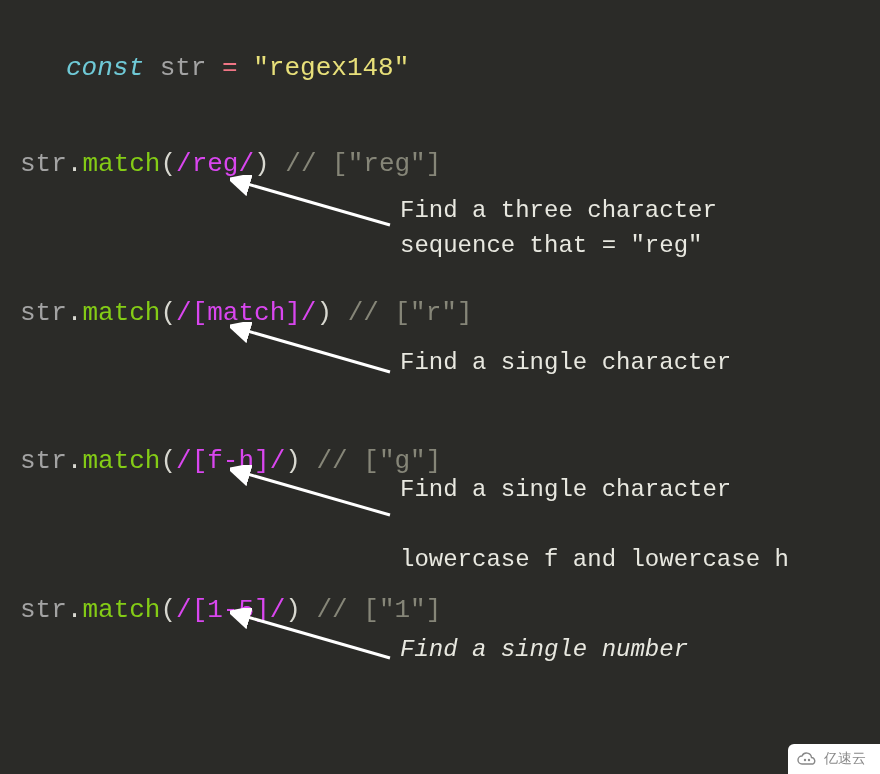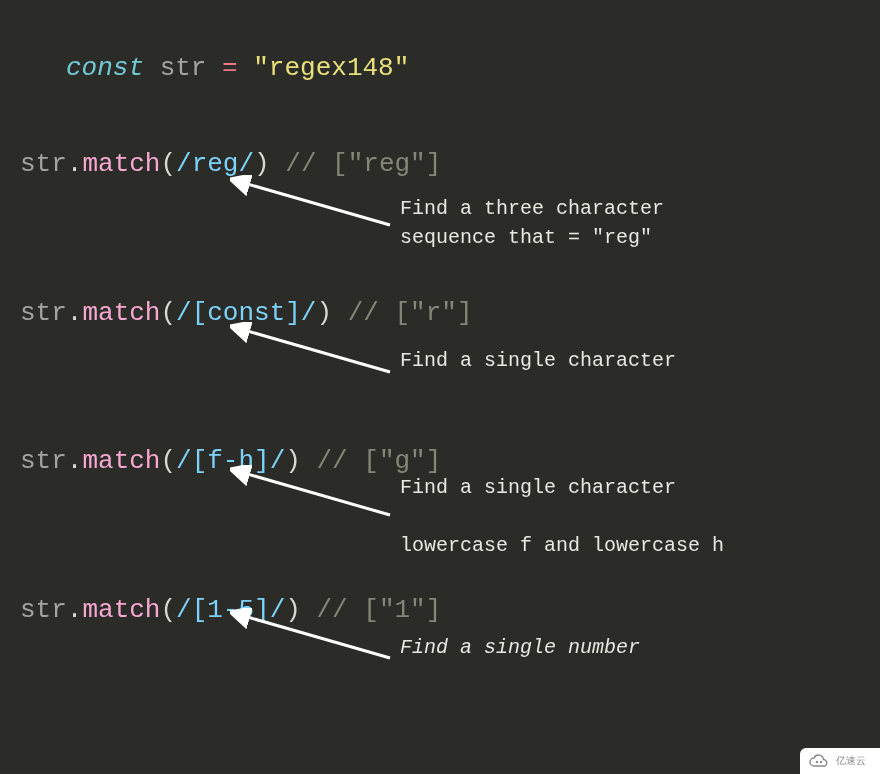--- a/index.html
+++ b/index.html
@@ -25,47 +25,47 @@
     white-space: nowrap;
     line-height: 1.4;
   }
   .spacer {
     height: 48px;
   }
   .kw-const { color: #6fc9d6; font-style: italic; margin-left: 46px; }
   .var { color: #a3a3a3; }
   .eq { color: #f07585; }
   .string { color: #e8e07a; }
-  .method { color: #f9a8d4; }
+  .method { color: #84cc16; }
   .paren { color: #d8d8d0; }
-  .regex { color: #7dd3fc; }
+  .regex { color: #d946ef; }
   .comment { color: #868678; }
   .dot { color: #d8d8d0; }
 
   .annot {
     position: absolute;
     color: #e8e8e0;
-    font-size: 20px;
+    font-size: 24px;
     line-height: 1.45;
     white-space: nowrap;
   }
 
   .arrow {
     position: absolute;
     pointer-events: none;
   }
 
   .watermark {
     position: absolute;
     right: 0;
     bottom: 0;
     background: #fff;
     color: #888;
     font-family: Arial, sans-serif;
-    font-size: 10px;
+    font-size: 14px;
     padding: 6px 14px 6px 36px;
     border-top-left-radius: 6px;
     display: flex;
     align-items: center;
   }
   .watermark .cloud {
     position: absolute;
     left: 8px;
     top: 50%;
     transform: translateY(-50%);
@@ -82,21 +82,21 @@
 
   <div class="spacer"></div>
 
   <div class="line">
     <span class="var">str</span><span class="dot">.</span><span class="method">match</span><span class="paren">(</span><span class="regex">/reg/</span><span class="paren">)</span><span> </span><span class="comment">// ["reg"]</span>
   </div>
 
   <div style="height:100px;"></div>
 
   <div class="line">
-    <span class="var">str</span><span class="dot">.</span><span class="method">match</span><span class="paren">(</span><span class="regex">/[const]/</span><span class="paren">)</span><span> </span><span class="comment">// ["r"]</span>
+    <span class="var">str</span><span class="dot">.</span><span class="method">match</span><span class="paren">(</span><span class="regex">/[match]/</span><span class="paren">)</span><span> </span><span class="comment">// ["r"]</span>
   </div>
 
   <div style="height:100px;"></div>
 
   <div class="line">
     <span class="var">str</span><span class="dot">.</span><span class="method">match</span><span class="paren">(</span><span class="regex">/[f-h]/</span><span class="paren">)</span><span> </span><span class="comment">// ["g"]</span>
   </div>
 
   <div style="height:100px;"></div>
 

